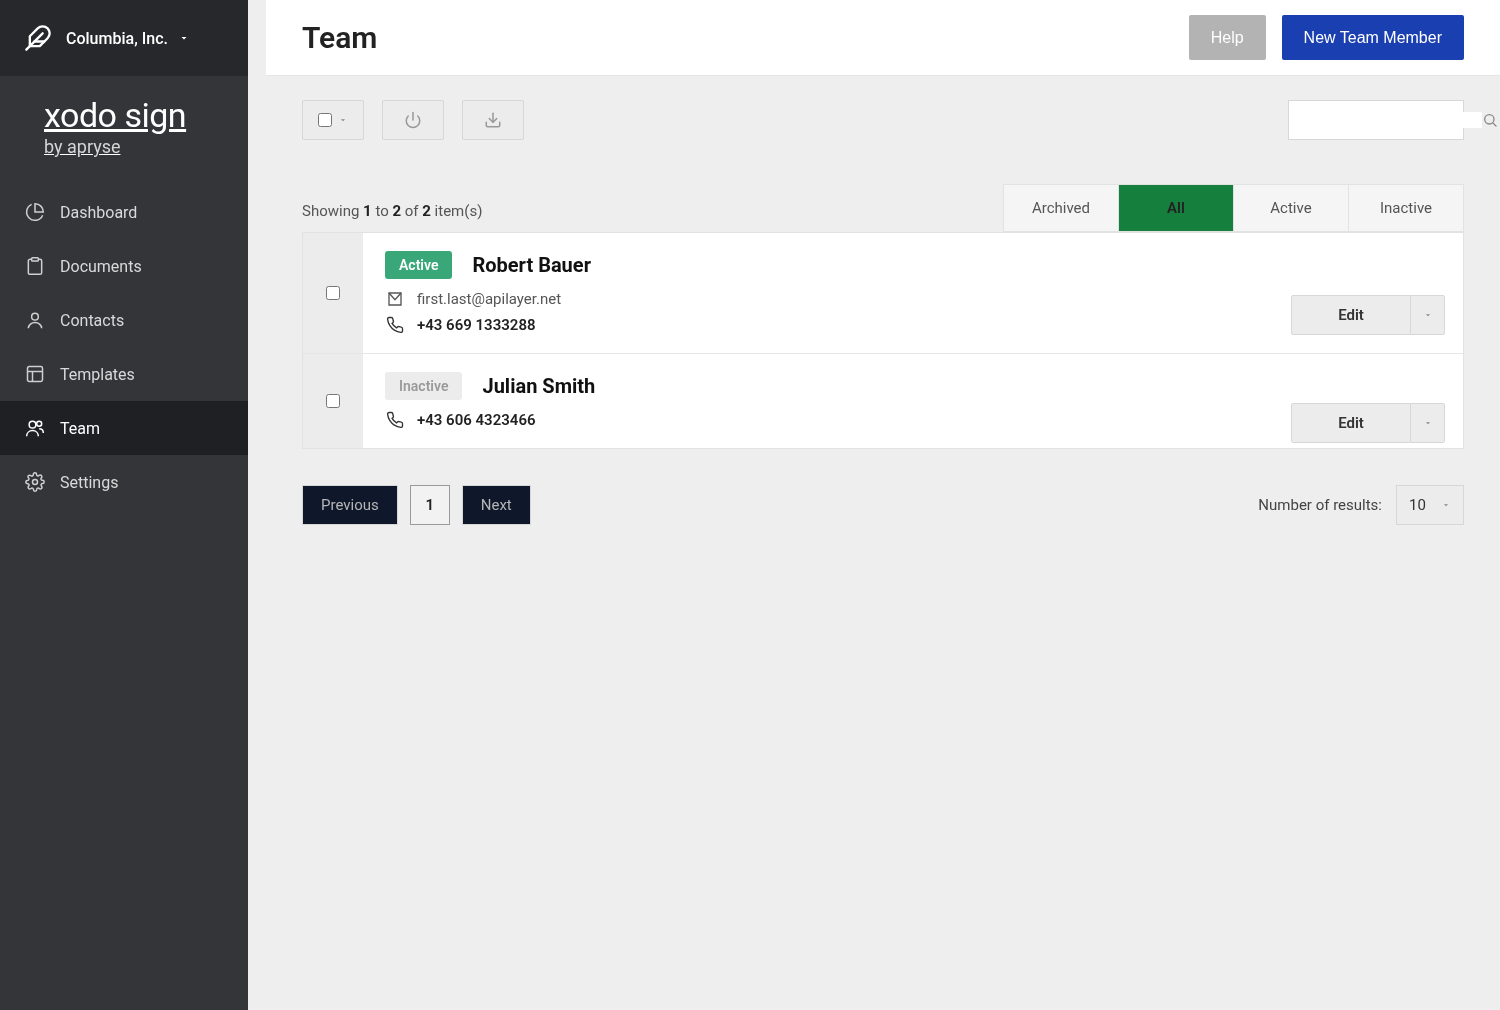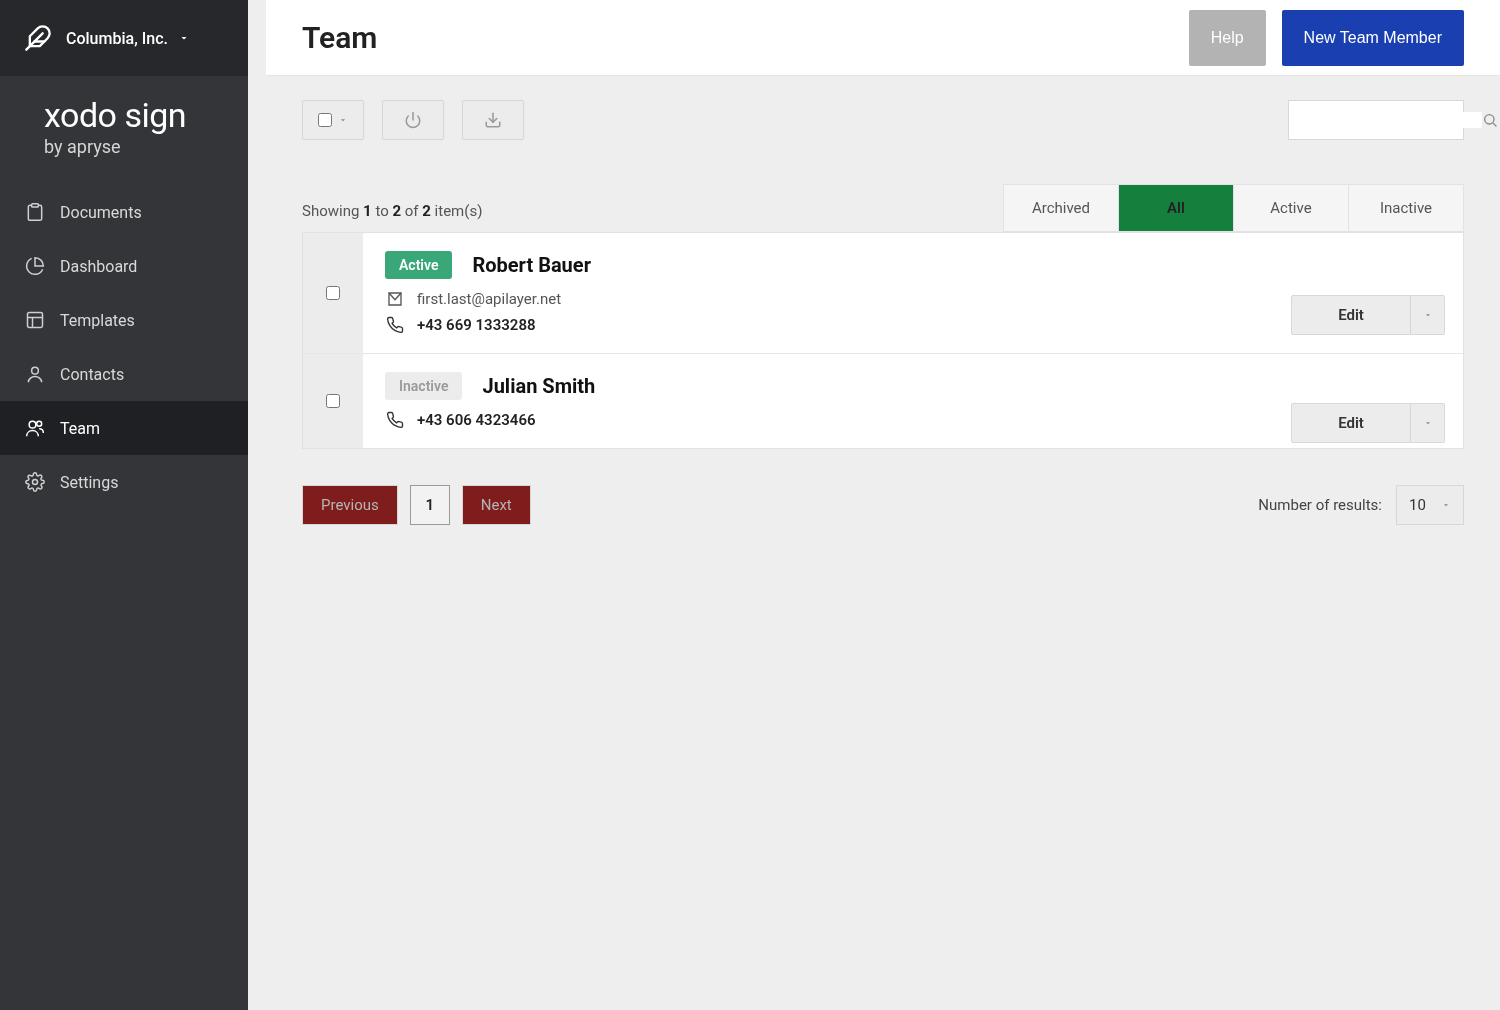--- a/index.html
+++ b/index.html
@@ -5,36 +5,36 @@
 * { box-sizing: border-box; margin: 0; padding: 0; }
 body { font-family: -apple-system, BlinkMacSystemFont, "Segoe UI", Roboto, Helvetica, Arial, sans-serif; background: #eeeeee; color: #333; width: 1500px; height: 1010px; overflow: hidden; }
 .app { display: flex; height: 100%; gap: 18px; }
 
 
 .sidebar { width: 248px; background: #333539; color: #fff; display: flex; flex-direction: column; flex-shrink: 0; }
 .org-bar { background: #26282b; height: 76px; display: flex; align-items: center; padding: 0 24px; }
 .org-bar .feather { margin-right: 14px; }
 .org-bar .org-name { font-size: 16px; font-weight: 500; color: #fff; }
 .org-bar .caret { margin-left: 10px; }
-.brand { padding: 22px 20px 28px 44px; }
+.brand { padding: 22px 20px 28px 44px; text-decoration: underline; }
 .brand .product { font-size: 34px; font-weight: 400; line-height: 1; letter-spacing: -0.5px; }
 .brand .byline { font-size: 18px; color: #d5d5d5; margin-top: 4px; }
 .nav { display: flex; flex-direction: column; }
 .nav-item { display: flex; align-items: center; padding: 16px 24px; font-size: 16px; color: #d9d9d9; cursor: pointer; }
 .nav-item.active { background: #1f2023; color: #fff; }
 .nav-item .icon-slot { width: 22px; height: 22px; margin-right: 14px; display: inline-flex; align-items: center; justify-content: center; }
 .nav-item svg { stroke: #cfcfcf; }
 .nav-item.active svg { stroke: #fff; }
 
 
 .main { flex: 1; display: flex; flex-direction: column; }
 .header { background: #fff; height: 76px; display: flex; align-items: center; padding: 0 36px; border-bottom: 1px solid #e5e5e5; }
 .header .title { font-size: 30px; font-weight: 600; color: #222; }
 .header .spacer { flex: 1; }
-.btn { display: inline-flex; align-items: center; justify-content: center; height: 56px; padding: 0 22px; font-size: 16px; border: none; cursor: pointer; border-radius: 2px; }
+.btn { display: inline-flex; align-items: center; justify-content: center; height: 45px; padding: 0 22px; font-size: 16px; border: none; cursor: pointer; border-radius: 2px; }
 .btn-gray { background: #b3b3b3; color: #fff; margin-right: 16px; }
 .btn-primary { background: #1a3fb0; color: #fff; font-weight: 500; }
 
 .content { padding: 24px 36px; flex: 1; }
 .toolbar-row { display: flex; align-items: center; margin-bottom: 44px; }
 .small-btn { width: 62px; height: 40px; background: #ececec; border: 1px solid #d7d7d7; display: inline-flex; align-items: center; justify-content: center; margin-right: 18px; cursor: pointer; border-radius: 2px; }
 .small-btn.checkbox-btn { gap: 6px; }
 .small-btn input[type=checkbox] { width: 14px; height: 14px; }
 .toolbar-row .spacer { flex: 1; }
 .search-box { width: 176px; height: 40px; border: 1px solid #d7d7d7; background: #fff; display: flex; align-items: center; padding: 0 12px; }
@@ -61,21 +61,21 @@
 .member-name { font-size: 20px; font-weight: 700; color: #111; }
 .contact-line { display: flex; align-items: center; font-size: 15px; color: #555; margin-top: 6px; }
 .contact-line .mini-icon { width: 20px; height: 20px; margin-right: 12px; display: inline-flex; align-items: center; justify-content: center; }
 .contact-line.phone { color: #222; font-weight: 600; }
 .row-actions { display: flex; align-items: center; padding-right: 18px; margin-top: 44px; }
 .edit-btn { display: flex; align-items: center; }
 .edit-btn .edit-main { width: 120px; height: 40px; background: #ececec; border: 1px solid #d7d7d7; display: flex; align-items: center; justify-content: center; font-size: 15px; font-weight: 600; cursor: pointer; border-radius: 2px 0 0 2px; }
 .edit-btn .edit-drop { width: 34px; height: 40px; background: #ececec; border: 1px solid #d7d7d7; border-left: none; display: flex; align-items: center; justify-content: center; cursor: pointer; border-radius: 0 2px 2px 0; }
 
 .pagination-row { display: flex; align-items: center; margin-top: 36px; }
-.page-btn { height: 40px; padding: 12px 18px; background: #7f1d1d; border: 1px solid #d7d7d7; color: #b5b5b5; font-size: 15px; display: inline-flex; align-items: center; justify-content: center; margin-right: 12px; cursor: pointer; }
+.page-btn { height: 40px; padding: 12px 18px; background: #0f172a; border: 1px solid #d7d7d7; color: #b5b5b5; font-size: 15px; display: inline-flex; align-items: center; justify-content: center; margin-right: 12px; cursor: pointer; }
 .page-btn.num { padding: 0; width: 40px; color: #222; font-weight: 600; border-color: #9a9a9a; background: #f2f2f2; }
 .pagination-row .spacer { flex: 1; }
 .results-count { font-size: 15px; color: #444; margin-right: 14px; }
 .count-select { width: 68px; height: 40px; background: #ececec; border: 1px solid #d7d7d7; display: flex; align-items: center; justify-content: space-between; padding: 0 12px; font-size: 15px; cursor: pointer; }
 
 svg { display: block; }
 </style>
 </head>
 <body>
 
@@ -97,53 +97,53 @@
       </span>
     </div>
     <div class="brand">
       <div class="product">xodo sign</div>
       <div class="byline">by apryse</div>
     </div>
     <div class="nav">
       <div class="nav-item">
         <span class="icon-slot">
           <svg width="20" height="20" viewBox="0 0 24 24" fill="none" stroke-width="1.8">
+              <path d="M21.21 15.89A10 10 0 1 1 8 2.83"></path>
+              <path d="M22 12A10 10 0 0 0 12 2v10z"></path>
+            </svg>
+        </span>
+        <span>Dashboard</span>
+      </div>
+      <div class="nav-item">
+        <span class="icon-slot">
+          <svg width="20" height="20" viewBox="0 0 24 24" fill="none" stroke-width="1.8">
               <path d="M16 4h2a2 2 0 0 1 2 2v14a2 2 0 0 1-2 2H6a2 2 0 0 1-2-2V6a2 2 0 0 1 2-2h2"></path>
               <rect x="8" y="2" width="8" height="4" rx="1"></rect>
             </svg>
         </span>
         <span>Documents</span>
       </div>
       <div class="nav-item">
         <span class="icon-slot">
           <svg width="20" height="20" viewBox="0 0 24 24" fill="none" stroke-width="1.8">
-              <path d="M21.21 15.89A10 10 0 1 1 8 2.83"></path>
-              <path d="M22 12A10 10 0 0 0 12 2v10z"></path>
-            </svg>
-        </span>
-        <span>Dashboard</span>
+              <circle cx="12" cy="8" r="4"></circle>
+              <path d="M4 22c0-4 4-7 8-7s8 3 8 7"></path>
+            </svg>
+        </span>
+        <span>Contacts</span>
       </div>
       <div class="nav-item">
         <span class="icon-slot">
           <svg width="20" height="20" viewBox="0 0 24 24" fill="none" stroke-width="1.8">
               <rect x="3" y="3" width="18" height="18" rx="2"></rect>
               <line x1="3" y1="9" x2="21" y2="9"></line>
               <line x1="9" y1="21" x2="9" y2="9"></line>
             </svg>
         </span>
         <span>Templates</span>
-      </div>
-      <div class="nav-item">
-        <span class="icon-slot">
-          <svg width="20" height="20" viewBox="0 0 24 24" fill="none" stroke-width="1.8">
-              <circle cx="12" cy="8" r="4"></circle>
-              <path d="M4 22c0-4 4-7 8-7s8 3 8 7"></path>
-            </svg>
-        </span>
-        <span>Contacts</span>
       </div>
       <div class="nav-item active">
         <span class="icon-slot">
           <svg width="20" height="20" viewBox="0 0 24 24" fill="none" stroke-width="1.8">
               <circle cx="9" cy="8" r="4"></circle>
               <path d="M2 22c0-4 3-7 7-7s7 3 7 7"></path>
               <circle cx="17" cy="7" r="3"></circle>
               <path d="M17 13c3 0 5 2 5 5"></path>
             </svg>
         </span>

